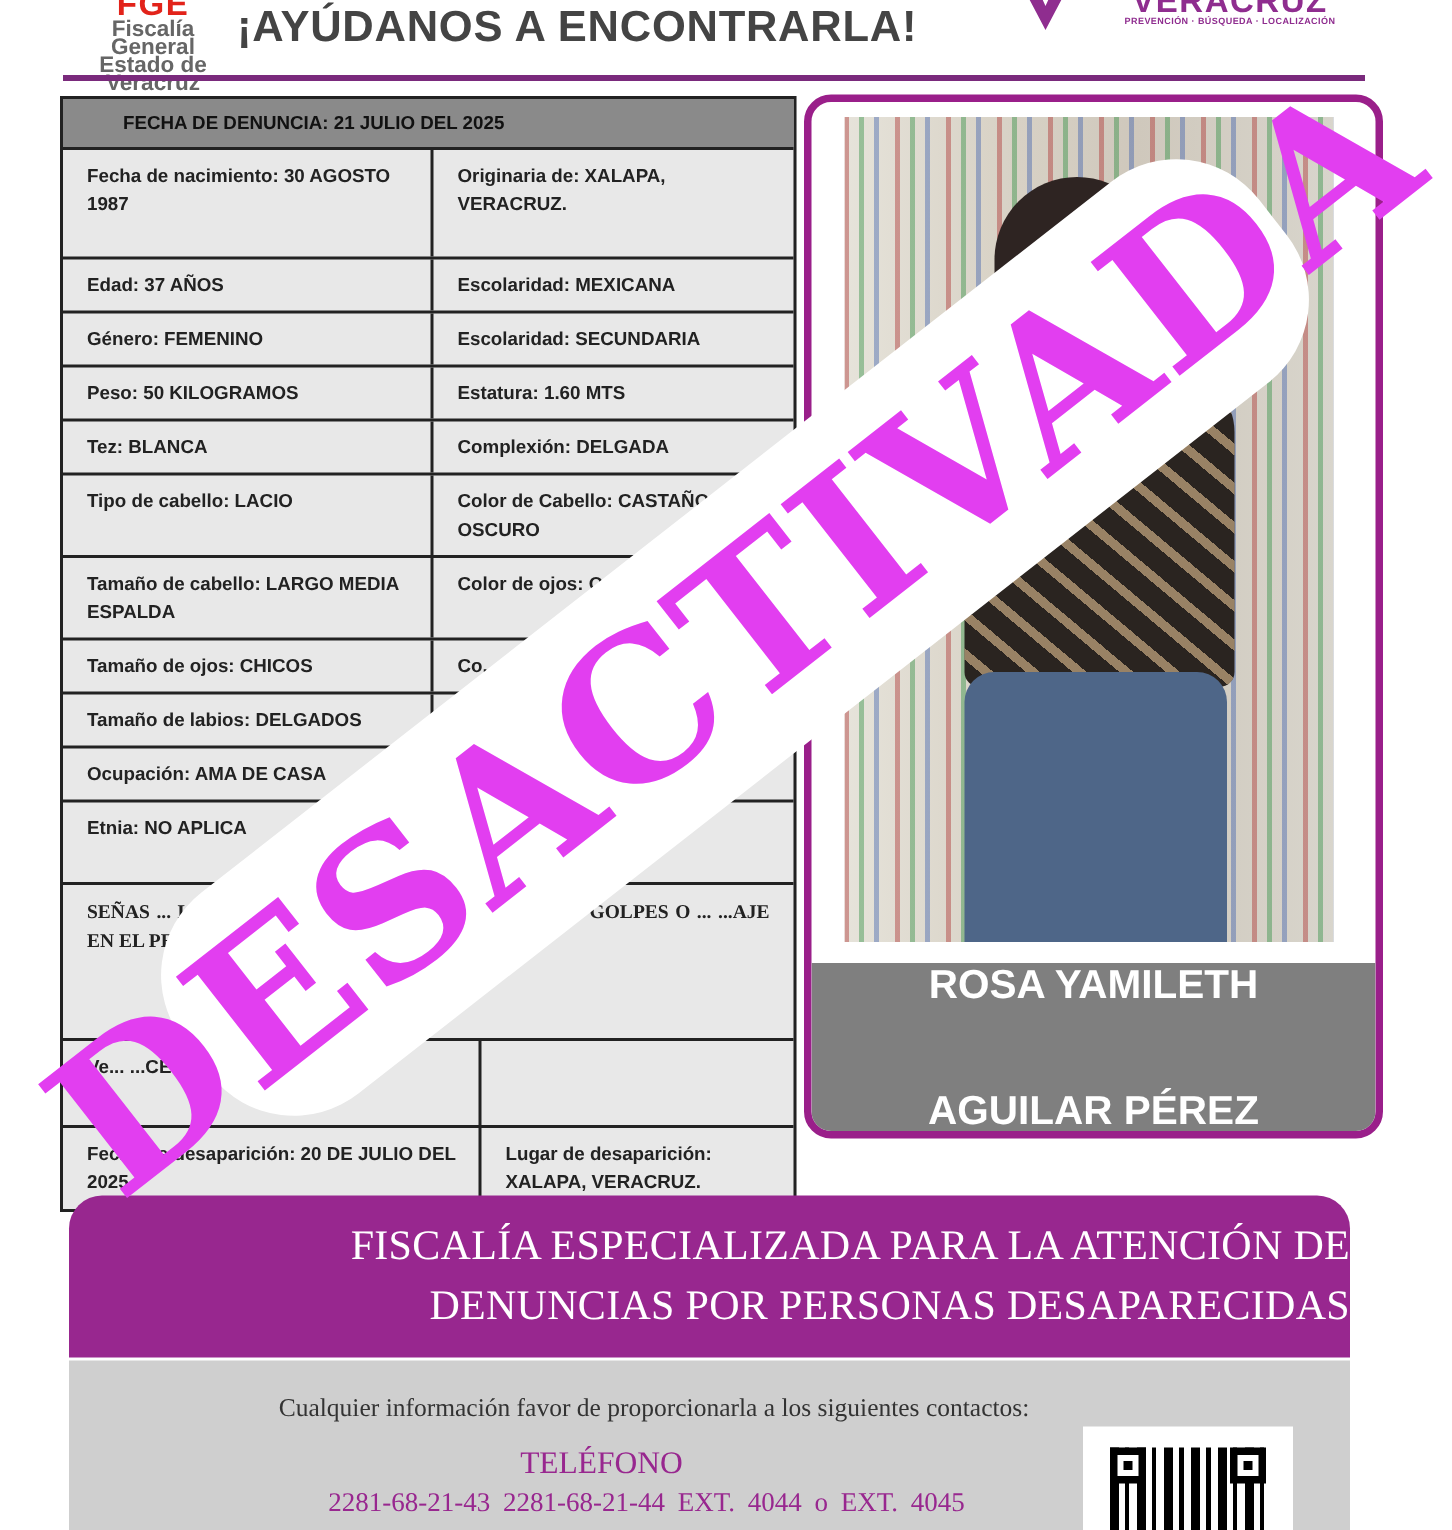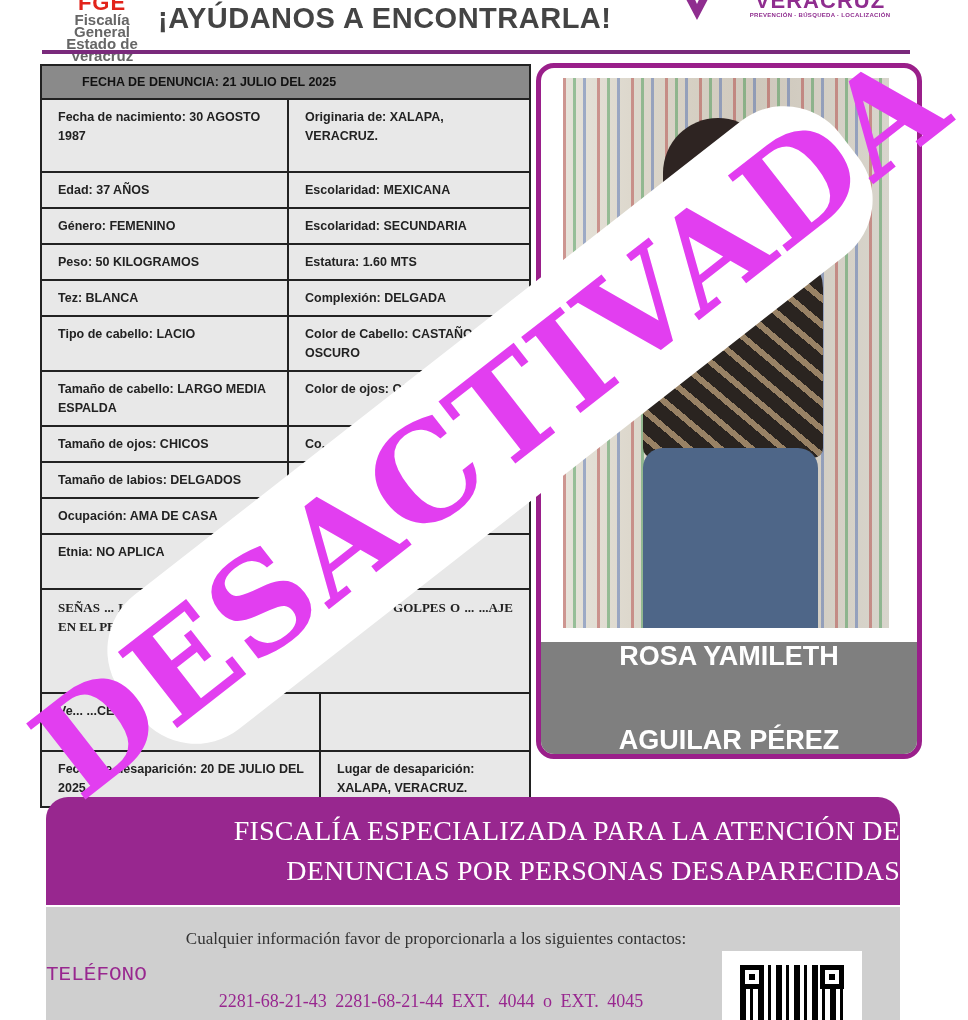--- a/index.html
+++ b/index.html
@@ -49,21 +49,21 @@
     .stamp { position: absolute; left: 35px; top: 340px; width: 910px; height: 170px; background: #ffffff; border-radius: 70px;
              transform: rotate(-38deg); transform-origin: center; display: flex; align-items: center; justify-content: center; }
     .stamp-text { font-family: "DejaVu Serif", serif; font-weight: bold; color: #e23ef0; font-size: 132px; letter-spacing: 2px; line-height: 1; }
 
     
     .fiscalia-band { position: absolute; left: 46px; top: 797px; width: 854px; height: 108px; background: #98278f; border-radius: 22px 22px 0 0;
                      display: flex; flex-direction: column; align-items: flex-end; justify-content: center; }
     .fiscalia-line { font-family: "Liberation Serif", serif; color: #fff; font-size: 28px; line-height: 40px; letter-spacing: 0.2px; }
     .contact-box { position: absolute; left: 46px; top: 907px; width: 854px; height: 113px; background: #cfcfcf; }
     .contact-intro { position: absolute; left: 0; top: 22px; width: 780px; text-align: center; font-family: "Liberation Serif", serif; font-size: 17px; color: #333; }
-    .phone-title { position: absolute; left: 0; top: 56px; width: 710px; text-align: left; font-family: Liberation Mono, monospace; font-size: 21px; color: #98278f; }
+    .phone-title { position: absolute; left: 0; top: 56px; width: 710px; text-align: center; font-family: Liberation Serif, serif; font-size: 21px; color: #98278f; }
     .phone-nums { position: absolute; left: 0; top: 84px; width: 770px; text-align: center; font-family: "Liberation Serif", serif; font-size: 18px; color: #98278f; word-spacing: 4px; }
     .qr { position: absolute; left: 676px; top: 44px; width: 140px; height: 80px; background: #fff; }
     .qr-code { position: absolute; left: 18px; top: 14px; width: 104px; height: 66px;
       background:
         linear-gradient(#000,#000) 0 0/24px 24px no-repeat,
         linear-gradient(#000,#000) 80px 0/24px 24px no-repeat,
         repeating-linear-gradient(90deg, #000 0 6px, #fff 6px 10px, #000 10px 13px, #fff 13px 18px),
         #fff; }
     .qr-code::before { content:""; position:absolute; left:5px; top:5px; width:14px; height:14px; background:#fff; box-shadow: 80px 0 0 #fff; }
     .qr-code::after { content:""; position:absolute; left:9px; top:9px; width:6px; height:6px; background:#000; box-shadow: 80px 0 0 #000; }

